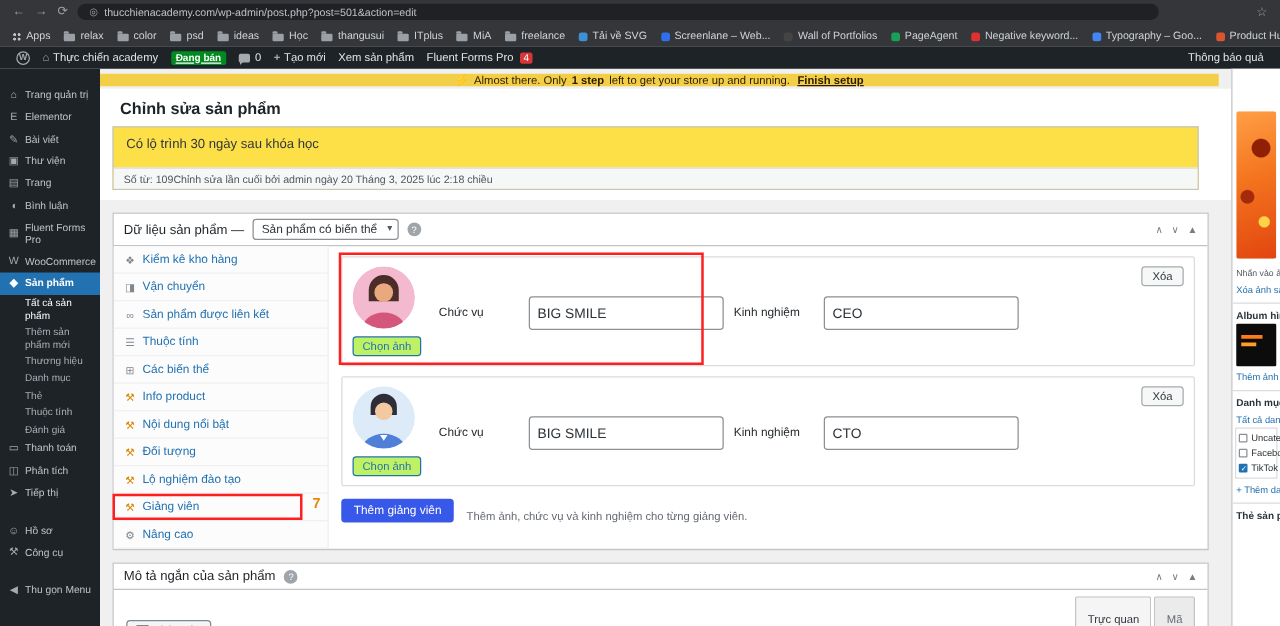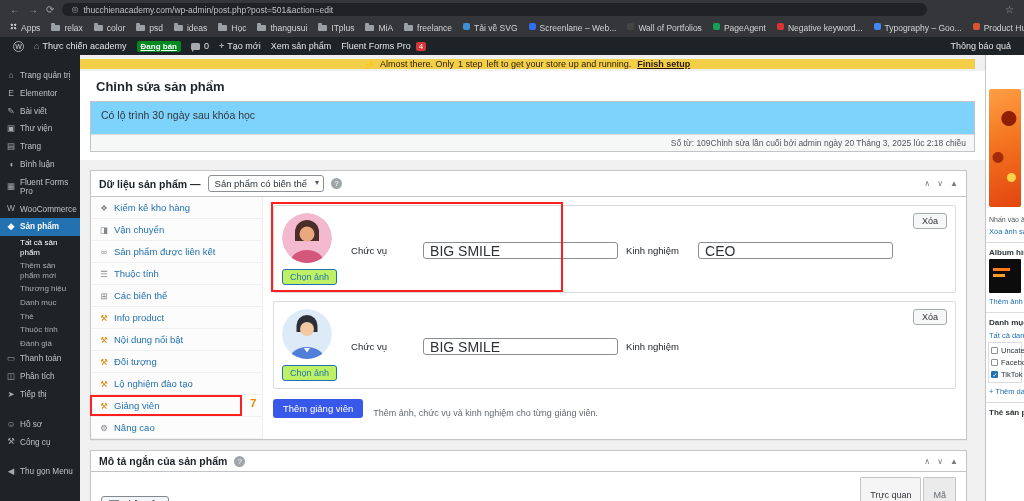--- a/index.html
+++ b/index.html
@@ -7,21 +7,21 @@
 body{font-family:"Liberation Sans",sans-serif;background:#f0f0f1;font-size:11px;color:#1d2327;position:relative}
 
 
 .chrome{background:#35363a}
 .chrome-row1{height:19px;display:flex;align-items:center;gap:8px;padding:0 10px}
 .nav-ic{color:#9aa0a6;font-size:10px;line-height:1}
 .url-pill{flex:1;max-width:865px;height:13px;background:#202124;border-radius:7px;display:flex;align-items:center;gap:5px;padding:0 9px;color:#bdc1c6;font-size:8.5px;overflow:hidden;white-space:nowrap}
 .tune-ic{font-size:8px;color:#9aa0a6}
 .star-ic{margin-left:auto;color:#9aa0a6;font-size:10px}
 .chrome-row2{height:18px;display:flex;align-items:center;gap:11px;padding:0 10px;color:#d0d3d7;font-size:8.5px;white-space:nowrap;overflow:hidden}
-.bm{display:flex;align-items:flex-start;gap:4px;flex:none}
+.bm{display:flex;align-items:flex-end;gap:4px;flex:none}
 .bm-dot{width:7px;height:7px;border-radius:2px;flex:none}
 .bm-folder{width:9px;height:6px;background:#9aa0a6;border-radius:1px;position:relative;flex:none;margin-top:2px}
 .bm-folder::before{content:"";position:absolute;top:-2px;left:0;width:4px;height:2px;background:#9aa0a6;border-radius:1px 1px 0 0}
 .bm-grid{width:7px;height:7px;flex:none;background:
  radial-gradient(circle at 25% 25%,#bdc1c6 1px,transparent 1.4px),
  radial-gradient(circle at 75% 25%,#bdc1c6 1px,transparent 1.4px),
  radial-gradient(circle at 25% 75%,#bdc1c6 1px,transparent 1.4px),
  radial-gradient(circle at 75% 75%,#bdc1c6 1px,transparent 1.4px)}
 
 
@@ -43,55 +43,55 @@
 .s-item .ic{width:10px;flex:none;text-align:center;font-size:8.5px;color:#a7aaad}
 .s-item.active{background:#2271b1;color:#fff;font-weight:bold}
 .s-item.active .ic{color:#fff}
 .s-sub{padding:2px 6px 2px 20px;font-size:8px;color:#a9aeb3;line-height:1.2}
 .s-sub.active{color:#fff;font-weight:normal}
 .s-gap{height:12px}
 .content{width:905px;flex:none;display:flex;flex-direction:column}
 
 
 .notice{margin:4px 10px 0 0;height:17px;display:flex;align-items:center;justify-content:center;gap:4px;font-size:9px;color:#2c1a00}
-.notice b{font-weight:normal}
+.notice b{font-weight:bold}
 .setup-link{font-weight:bold;text-decoration:underline;color:#2c1a00;margin-left:2px}
 .bolt{color:#7f54b3}
 
 
 .top-white{background:#fff;margin-top:2px;padding:5px 0 8px}
 .page-title{font-size:13px;font-weight:bold;padding:3px 0 7px 16px;color:#1d2327}
-.editor-box{margin:0 10px 0 10px;border:1px solid #c3c4c7;background:#7dd3fc}
+.editor-box{margin:0 26px 0 10px;border:1px solid #c3c4c7;background:#fde047}
 .editor-line{padding:7px 10px 13px;font-size:10.5px;color:#32373c}
-.editor-status{border-top:1px solid #dcdcde;background:#f6f7f7;display:flex;justify-content:flex-end;padding:3px 8px;font-size:8.5px;color:#50575e}
+.editor-status{border-top:1px solid #dcdcde;background:#f6f7f7;display:flex;justify-content:flex-start;padding:3px 8px;font-size:8.5px;color:#50575e}
 
 
 .postbox{margin:10px 18px 0 10px;background:#fff;border:1px solid #c3c4c7;box-shadow:0 1px 1px rgba(0,0,0,.04)}
 .pb-header{display:flex;align-items:center;gap:7px;padding:4px 8px;border-bottom:1px solid #c3c4c7}
-.pb-title{font-weight:bold;font-size:10.5px}
+.pb-title{font-weight:normal;font-size:10.5px}
 .pt-select{border:1px solid #8c8f94;border-radius:3px;font-size:9.5px;padding:2px 16px 2px 6px;position:relative;color:#2c3338;background:#fff}
 .pt-select::after{content:"▾";position:absolute;right:4px;top:2px;font-size:8px;color:#50575e}
 .help-tip{width:11px;height:11px;border-radius:50%;background:#a0a5aa;color:#fff;font-size:7.5px;display:flex;align-items:center;justify-content:center;flex:none}
 .pb-controls{margin-left:auto;display:flex;gap:7px;color:#787c82;font-size:8px;align-items:center}
 
 
 .pd-body{display:flex}
 .wc-tabs{width:172px;border-right:1px solid #eee;background:#fcfcfc;flex:none}
 .wc-tab{display:flex;align-items:center;gap:5px;padding:5px 8px;border-bottom:1px solid #f0f0f1;color:#2271b1;font-size:9.5px;position:relative}
 .wc-tab .tic{font-size:8.5px;width:10px;text-align:center;flex:none}
 .wc-content{flex:1;padding:8px 10px 10px}
 
 .inst-card{border:1px solid #dcdcde;border-radius:2px;padding:7px 8px;display:flex;gap:14px;position:relative;margin-bottom:8px}
 .inst-left{display:flex;flex-direction:column;gap:6px;align-items:flex-start}
 .avatar{width:50px;height:50px;border-radius:50%;overflow:hidden;flex:none}
 .choose-btn{border:1px solid #2271b1;color:#2271b1;background:#bef264;border-radius:3px;padding:2px 7px;font-size:9px}
 .inst-fields{flex:1;display:flex;flex-direction:row;gap:8px;padding:3px 44px 0 0}
 .f-row{display:flex;align-items:center;gap:10px}
 .f-label{width:62px;font-size:9.5px;color:#1d2327;flex:none}
-.f-input{flex:1;height:17px;border:1px solid #8c8f94;border-radius:3px;font-size:14px;padding:0 6px;color:#2c3338;background:#fff;font-family:inherit}
+.f-input{flex:1;height:27px;border:1px solid #8c8f94;border-radius:3px;font-size:11px;padding:0 6px;color:#2c3338;background:#fff;font-family:inherit}
 .del-btn{position:absolute;top:7px;right:8px;border:1px solid #a7aaad;background:#f6f7f7;border-radius:3px;padding:2px 8px;font-size:9px;color:#2c3338}
 .add-row{display:flex;align-items:flex-end;gap:10px;margin-top:10px}
 .add-inst-btn{background:#3858e9;color:#fff;border:none;border-radius:3px;padding:4px 10px;font-size:9.5px}
 .add-hint{font-size:9px;color:#646970}
 
 
 .anno-card{position:absolute;left:-3px;top:-4px;width:292px;height:90px;border:2px solid #ff1f1f;pointer-events:none;z-index:3}
 .anno-tab{position:absolute;left:-1px;top:0;width:152px;height:100%;border:2px solid #ff1f1f;pointer-events:none;z-index:3}
 .anno-step{position:absolute;left:159px;top:2px;font-weight:bold;font-size:11.5px;z-index:3}
 
@@ -445,20 +445,21 @@
               </span>
               <button class="choose-btn">Chọn ảnh</button>
             </div>
             <div class="inst-fields">
               <div class="f-row">
                 <span class="f-label">Chức vụ</span>
                 <input class="f-input" value="BIG SMILE" style="">
               </div>
               <div class="f-row">
                 <span class="f-label">Kinh nghiệm</span>
+                <input class="f-input" value="CTO" style="">
               </div>
             </div>
             <button class="del-btn">Xóa</button>
           </div>
 
           <div class="add-row">
             <button class="add-inst-btn">Thêm giảng viên</button>
             <span class="add-hint">Thêm ảnh, chức vụ và kinh nghiệm cho từng giảng viên.</span>
           </div>
 

